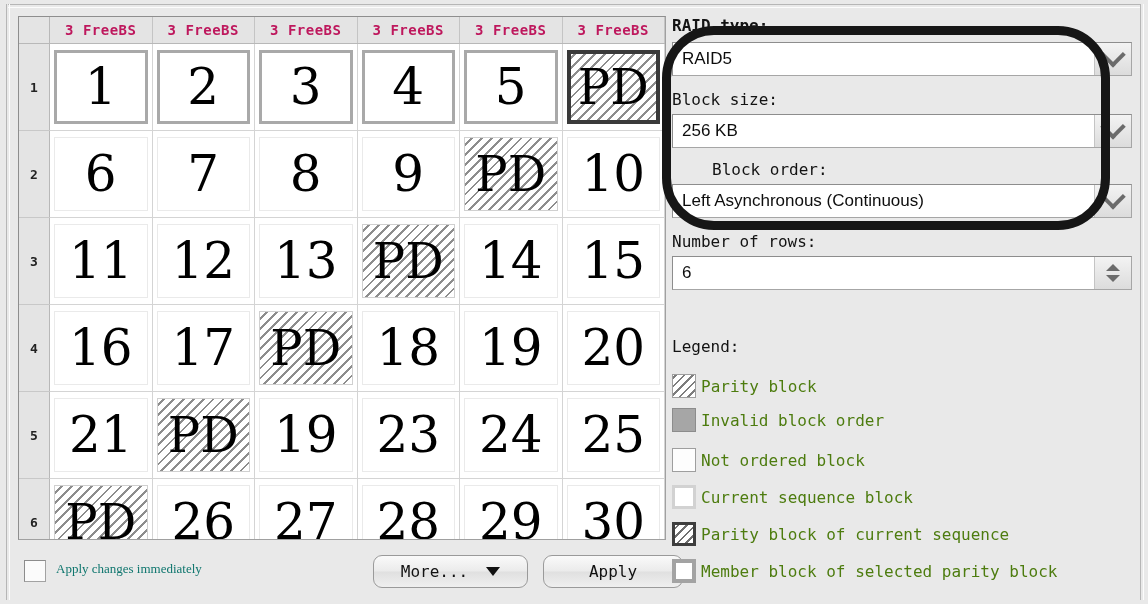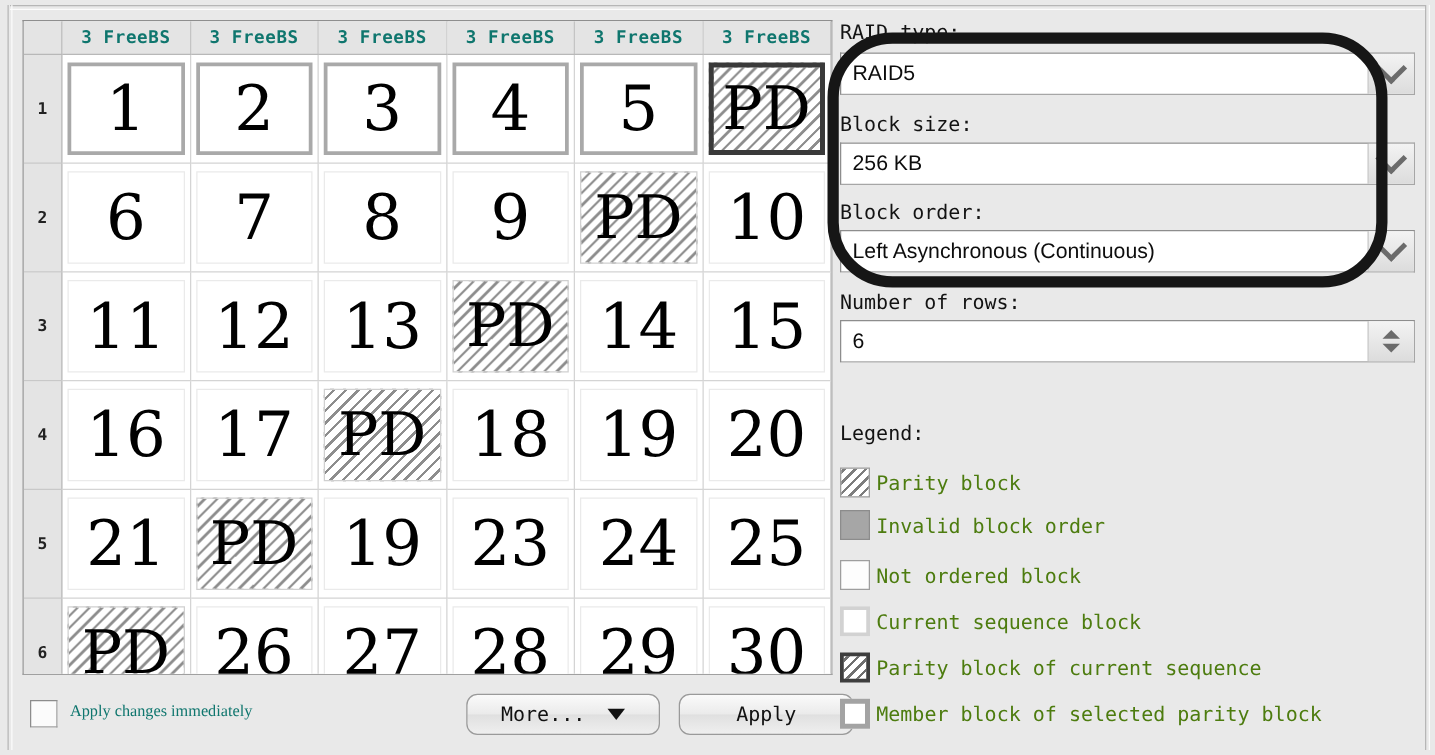--- a/index.html
+++ b/index.html
@@ -44,21 +44,21 @@
   .corner-cell {
     width:28px; background:#e4e4e4;
     border-right:1px solid #b8b8b8; border-bottom:1px solid #b8b8b8;
   }
   .col-head {
     height:24px;
     background:#e4e4e4;
     border-right:1px solid #c4c4c4;
     border-bottom:1px solid #b8b8b8;
     font-size:14px;
-    color:#0f766e;
+    color:#be185d;
     text-align:center;
     letter-spacing:0.5px;
     font-family:"DejaVu Sans Mono", monospace;
     overflow:hidden; white-space:nowrap;
   }
   .row-head {
     width:28px;
     background:#e4e4e4;
     border-right:1px solid #b8b8b8;
     border-bottom:1px solid #c8c8c8;
@@ -384,37 +384,37 @@
       <span class="caret-dn"></span>
     </div>
 
     <div class="btn" id="apply-btn">
       <span>Apply</span>
     </div>
   </div>
 
   <div id="right-panel">
 
-    <div class="field-label" style="left:0;top:6px;">RAID type:</div>
+    <div class="field-label" style="left:0;top:6px;font-weight:bold;">RAID type:</div>
     <div class="combo" style="top:32px;">
       <span class="val">RAID5</span>
       <span class="arrowbox">
         <span class="chev"></span>
       </span>
     </div>
 
     <div class="field-label" style="left:0;top:80px;">Block size:</div>
     <div class="combo" style="top:104px;">
       <span class="val">256 KB</span>
       <span class="arrowbox">
         <span class="chev"></span>
       </span>
     </div>
 
-    <div class="field-label" style="left:0;top:150px;">Block order:</div>
+    <div class="field-label" style="left:0;top:150px;padding-left:40px;">Block order:</div>
     <div class="combo" style="top:174px;">
       <span class="val">Left Asynchronous (Continuous)</span>
       <span class="arrowbox">
         <span class="chev"></span>
       </span>
     </div>
 
     <div class="field-label" style="left:0;top:222px;">Number of rows:</div>
     <div class="combo" style="top:246px;">
       <span class="val">6</span>

